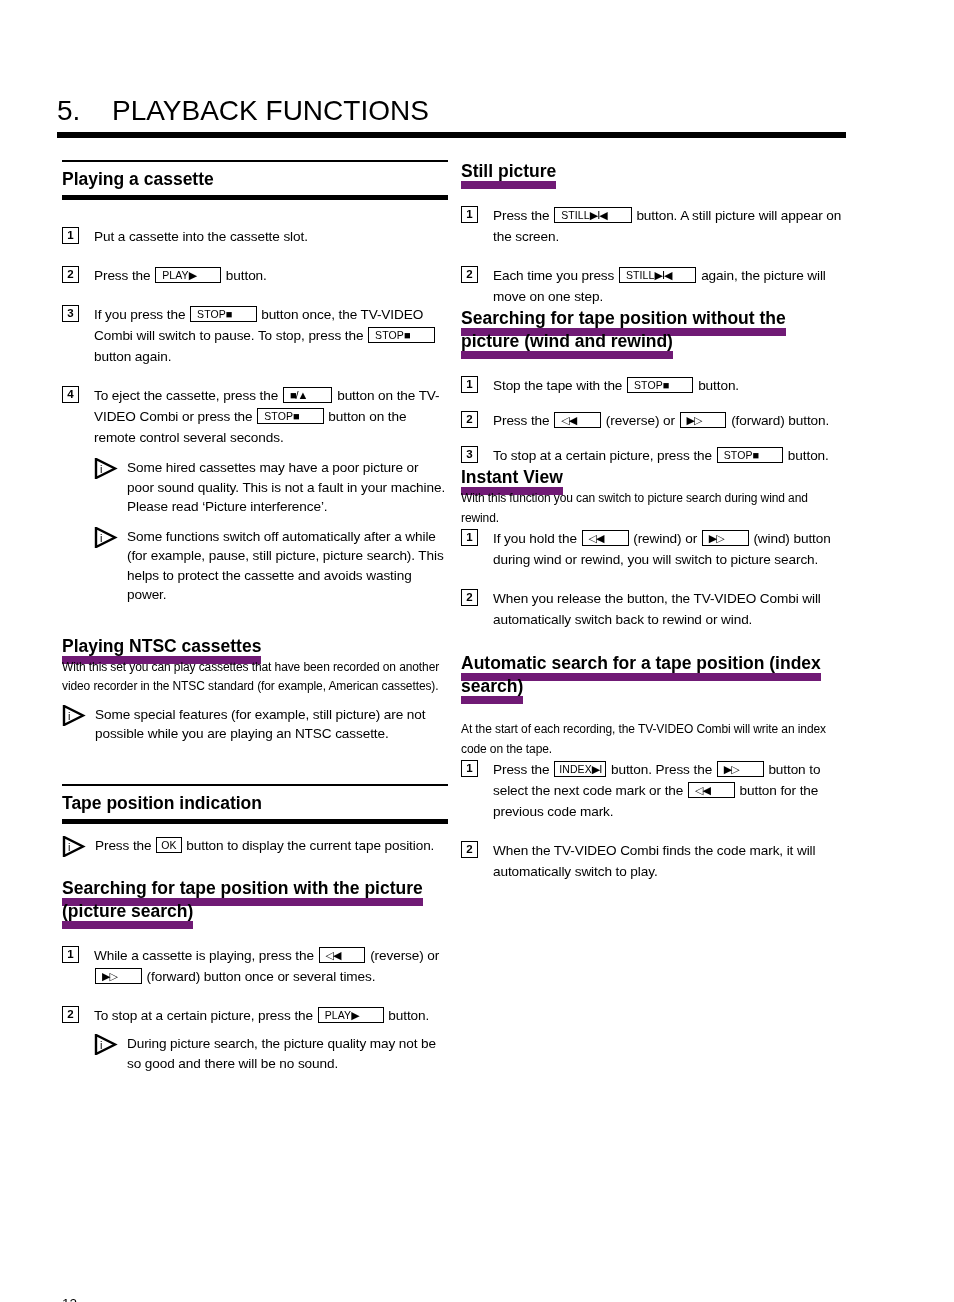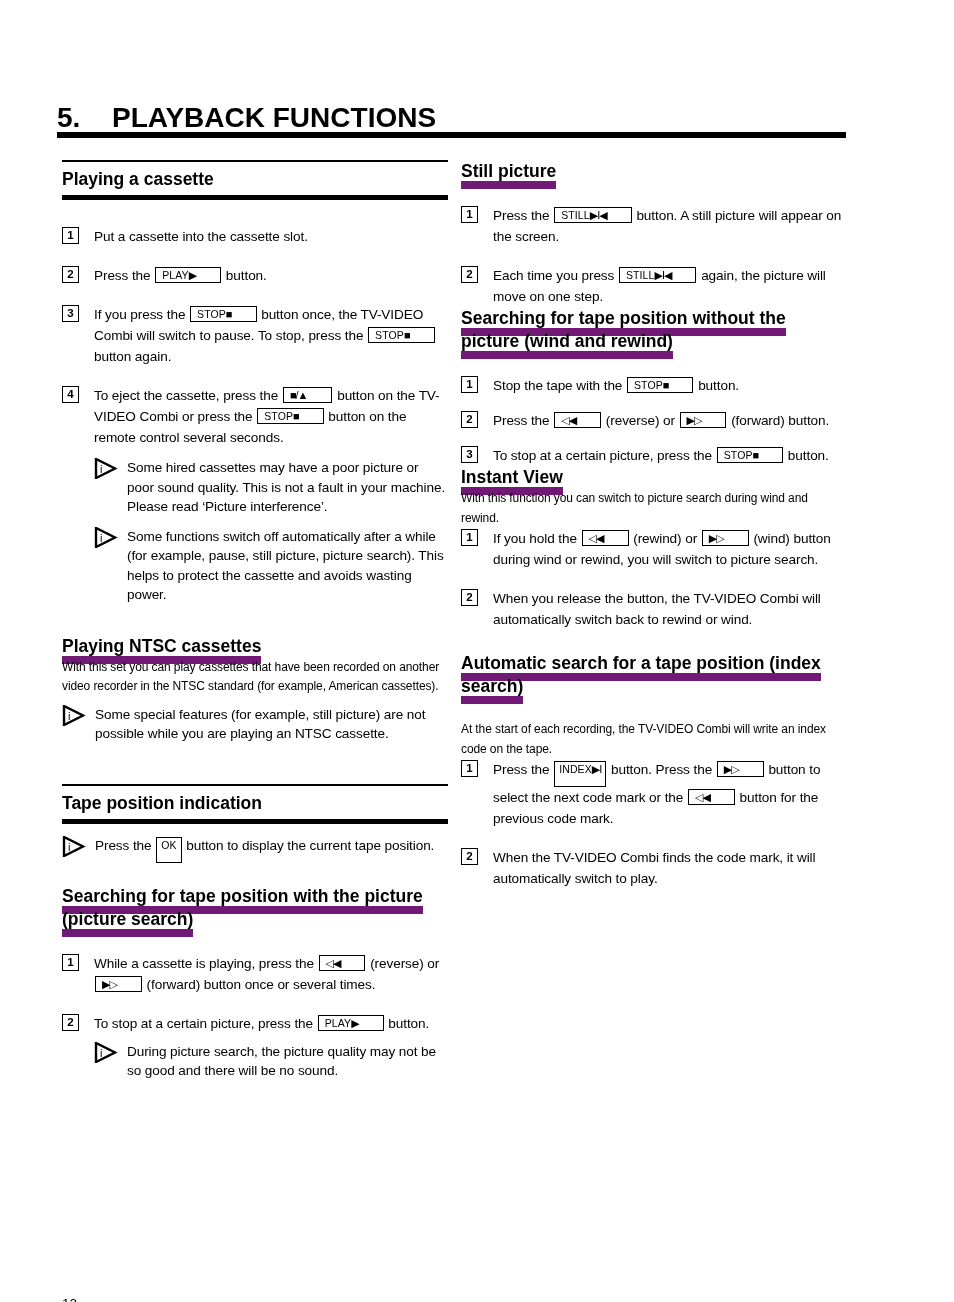--- a/index.html
+++ b/index.html
@@ -25,25 +25,24 @@
 
   
   .chapter {
     position: absolute;
     left: 57px;
     top: 94px;
     width: 790px;
   }
   .chapter-line {
     font-size: 28px;
-    font-weight: bold;
+    font-weight: normal;
     letter-spacing: 0px;
     line-height: 34px;
     white-space: nowrap;
-    margin-top: 7px;
   }
   .chapter-num {
     display: inline-block;
     width: 55px;
   }
   .chapter-rule {
     position: absolute;
     left: 57px;
     top: 132px;
     width: 789px;
@@ -141,21 +140,21 @@
   }
   .note-icon svg { display: block; }
 
   
   .indent-1 { margin-left: 32px; }
 
   
   .key {
     display: inline-block;
     border: 1.6px solid #000;
-    padding: 0px 4px 10px 4px;
+    padding: 0px 4px 0px 4px;
     font-size: 10.5px;
     font-weight: normal;
     line-height: 14px;
     vertical-align: 1px;
     white-space: nowrap;
     letter-spacing: 0.1px;
     font-family: "Liberation Sans", sans-serif;
     margin: 0 1px;
   }
   .key .g { font-size: 11px; letter-spacing: -1px; }

